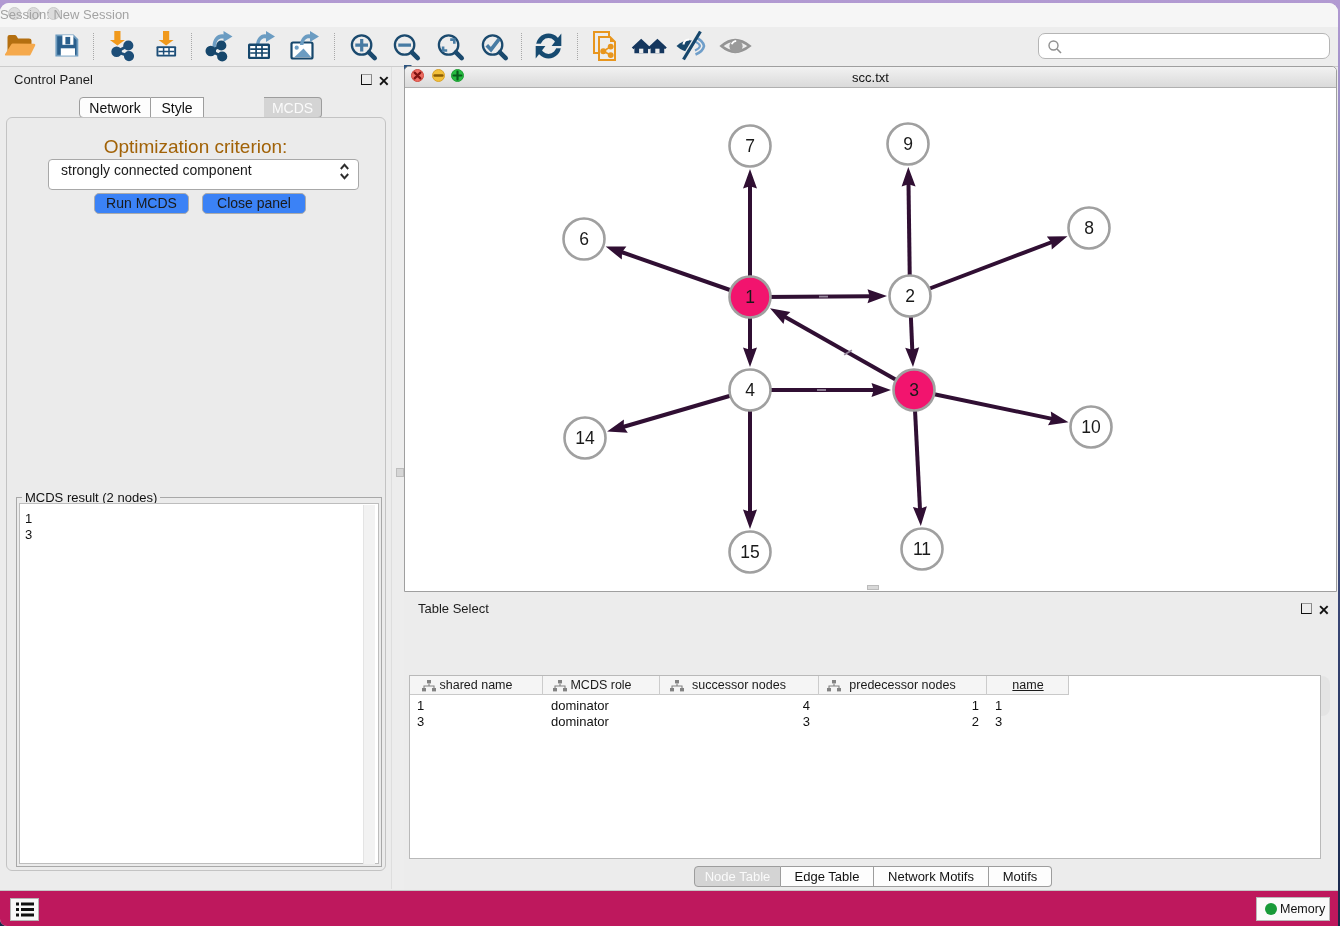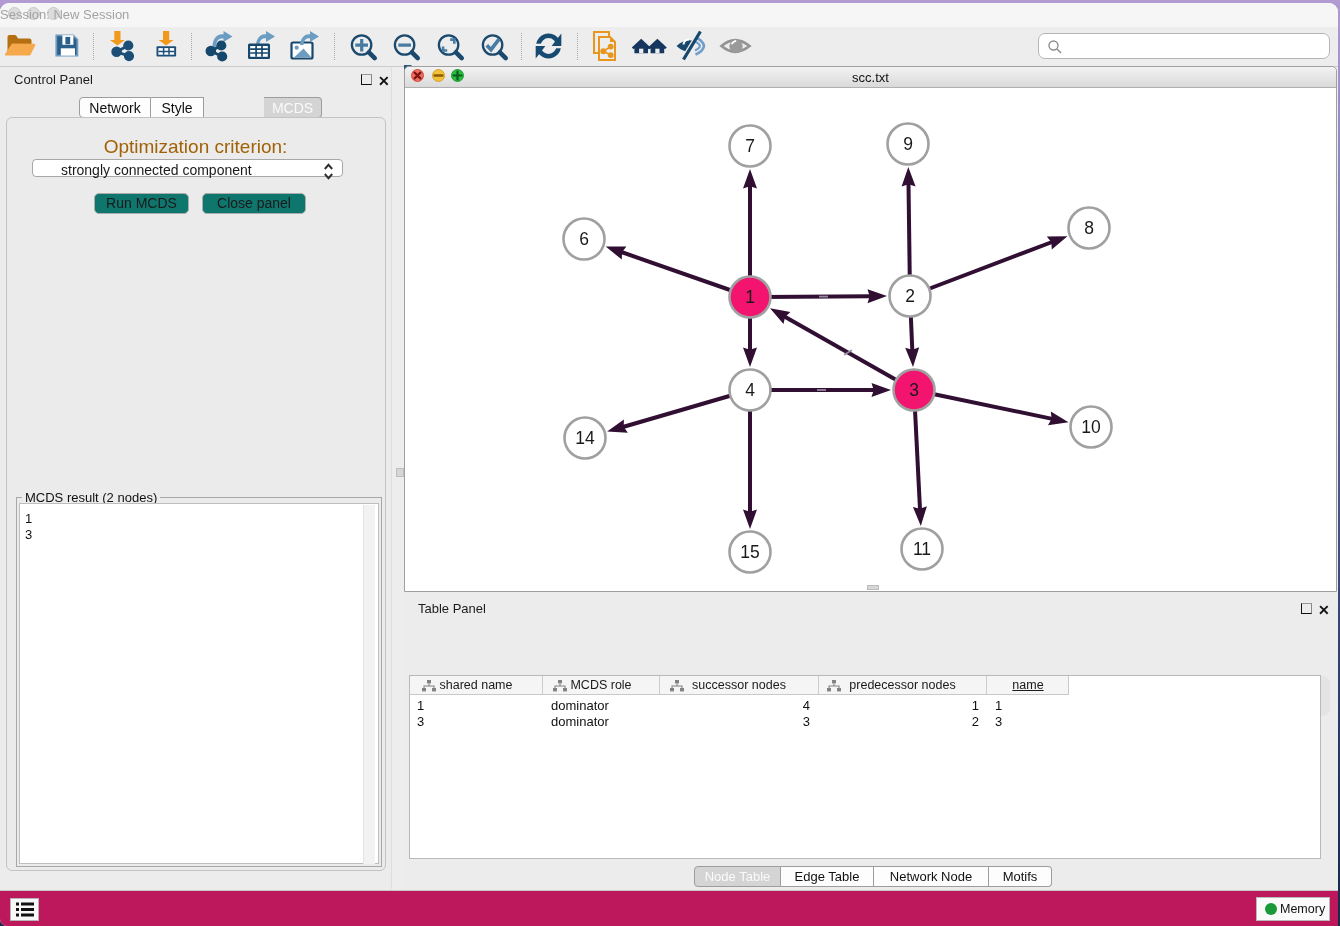--- a/index.html
+++ b/index.html
@@ -31,24 +31,24 @@
   font-size:14px; }
 .tab { border:1px solid #9d9d9d; border-left:none; background:#fdfdfd;
   display:flex; align-items:center; justify-content:center; color:#111; }
 .tab.first { border-left:1px solid #9d9d9d; border-radius:4px 0 0 4px; }
 .tab.last { border-radius:0 4px 4px 0; }
 .tab.sel { background:#d4d4d4; color:#fafafa; }
 #cppanel { position:absolute; left:6px; top:50px; width:380px; height:754px;
   background:#ebebeb; border:1px solid #c3c3c3; border-radius:6px; }
 #optlabel { position:absolute; left:0; top:69px; width:100%; text-align:center;
   font-size:19px; color:#a16207; }
-#optsel { position:absolute; left:32px; top:92px; width:311px; height:18px;
+#optsel { position:absolute; left:48px; top:92px; width:311px; height:31px;
   background:#ffffff; border:1px solid #a8a8a8; border-radius:4px;
-  font-size:14px; color:#1a1a1a; line-height:21px; padding-left:28px; }
-.btn { position:absolute; top:126px; height:21px; background:#0f766e;
+  font-size:14px; color:#1a1a1a; line-height:21px; padding-left:12px; }
+.btn { position:absolute; top:126px; height:21px; background:#3b82f6;
   border:1px solid #ababab; border-radius:5px; font-size:14px; color:#1a1a1a;
   text-align:center; line-height:19px; }
 #fs { position:absolute; left:16px; top:430px; width:366px; height:370px;
   border:1px solid #a8a8a8; }
 #fslegend { position:absolute; left:5px; top:-8px; background:#ececec;
   padding:0 3px; font-size:13px; color:#111; }
 #fsbox { position:absolute; left:2px; top:5px; width:360px; height:361px;
   background:#ffffff; border:1px solid #bdbdbd; }
 #fsbox .txt { position:absolute; left:5px; font-size:13px; color:#111; }
 #fsscroll { position:absolute; right:3px; top:1px; width:12px; height:359px;
@@ -344,21 +344,21 @@
         <text x="503" y="62">9</text>
         <text x="686" y="345">10</text>
         <text x="517" y="467">11</text>
         <text x="180" y="356">14</text>
         <text x="345" y="470">15</text>
       </g>
     </svg>
     <div class="abs" style="left:462px; bottom:1px; width:12px; height:5px; background:#d8d8d8; border:1px solid #bbb;"></div>
   </div>
   <div id="tp">
-    <div id="tphead">Table Panel</div>
+    <div id="tphead">Table Select</div>
     <div class="wicon" style="left:897px; top:11px; width:11px; height:11px; border:1.7px solid #111; border-top-color:#999; border-right-color:#888;"></div>
     <div class="wicon" style="left:914px; top:10px; font-weight:bold; font-size:14px;">✕</div>
     <div id="tptool">
       <svg style="position:absolute; left:9px; top:13px;" width="21" height="21" viewBox="0 0 21 21">
         <path d="M20.72 9.23 L20.72 11.77 L17.49 12.24 L16.67 14.21 L18.63 16.83 L16.83 18.63 L14.21 16.67 L12.24 17.49 L11.77 20.72 L9.23 20.72 L8.76 17.49 L6.79 16.67 L4.17 18.63 L2.37 16.83 L4.33 14.21 L3.51 12.24 L0.28 11.77 L0.28 9.23 L3.51 8.76 L4.33 6.79 L2.37 4.17 L4.17 2.37 L6.79 4.33 L8.76 3.51 L9.23 0.28 L11.77 0.28 L12.24 3.51 L14.21 4.33 L16.83 2.37 L18.63 4.17 L16.67 6.79 L17.49 8.76 Z" fill="#111"></path>
         <circle cx="10.5" cy="10.5" r="2.7" fill="#e4e4e4"></circle>
       </svg>
       <svg style="position:absolute; left:46px; top:12px;" width="22" height="19" viewBox="0 0 22 19">
         <rect x="1.2" y="1.2" width="19.6" height="16.6" fill="none" stroke="#111" stroke-width="2.4"></rect>
         <line x1="11" y1="1" x2="11" y2="18" stroke="#111" stroke-width="2.4"></line>
@@ -451,21 +451,21 @@
       <div class="rcell" style="left:585px; top:22px;">1</div>
       <div class="rcell" style="left:7px; top:38px;">3</div>
       <div class="rcell" style="left:141px; top:38px;">dominator</div>
       <div class="rcell" style="left:250px; top:38px; width:150px; text-align:right;">3</div>
       <div class="rcell" style="left:409px; top:38px; width:160px; text-align:right;">2</div>
       <div class="rcell" style="left:585px; top:38px;">3</div>
     </div>
     <div id="tptabs">
       <div class="tab first sel" style="width:87px;">Node Table</div>
       <div class="tab" style="width:93px;">Edge Table</div>
-      <div class="tab" style="width:115px;">Network Node</div>
+      <div class="tab" style="width:115px;">Network Motifs</div>
       <div class="tab last" style="width:63px;">Motifs</div>
     </div>
   </div>
   <div id="status">
     <div id="listbtn">
       <svg style="position:absolute; left:5px; top:3px;" width="18" height="15" viewBox="0 0 18 15">
         <g fill="#111">
           <rect x="0" y="0.5" width="3" height="3"></rect>
             <rect x="5" y="0.5" width="13" height="3"></rect>
           <rect x="0" y="6" width="3" height="3"></rect>

